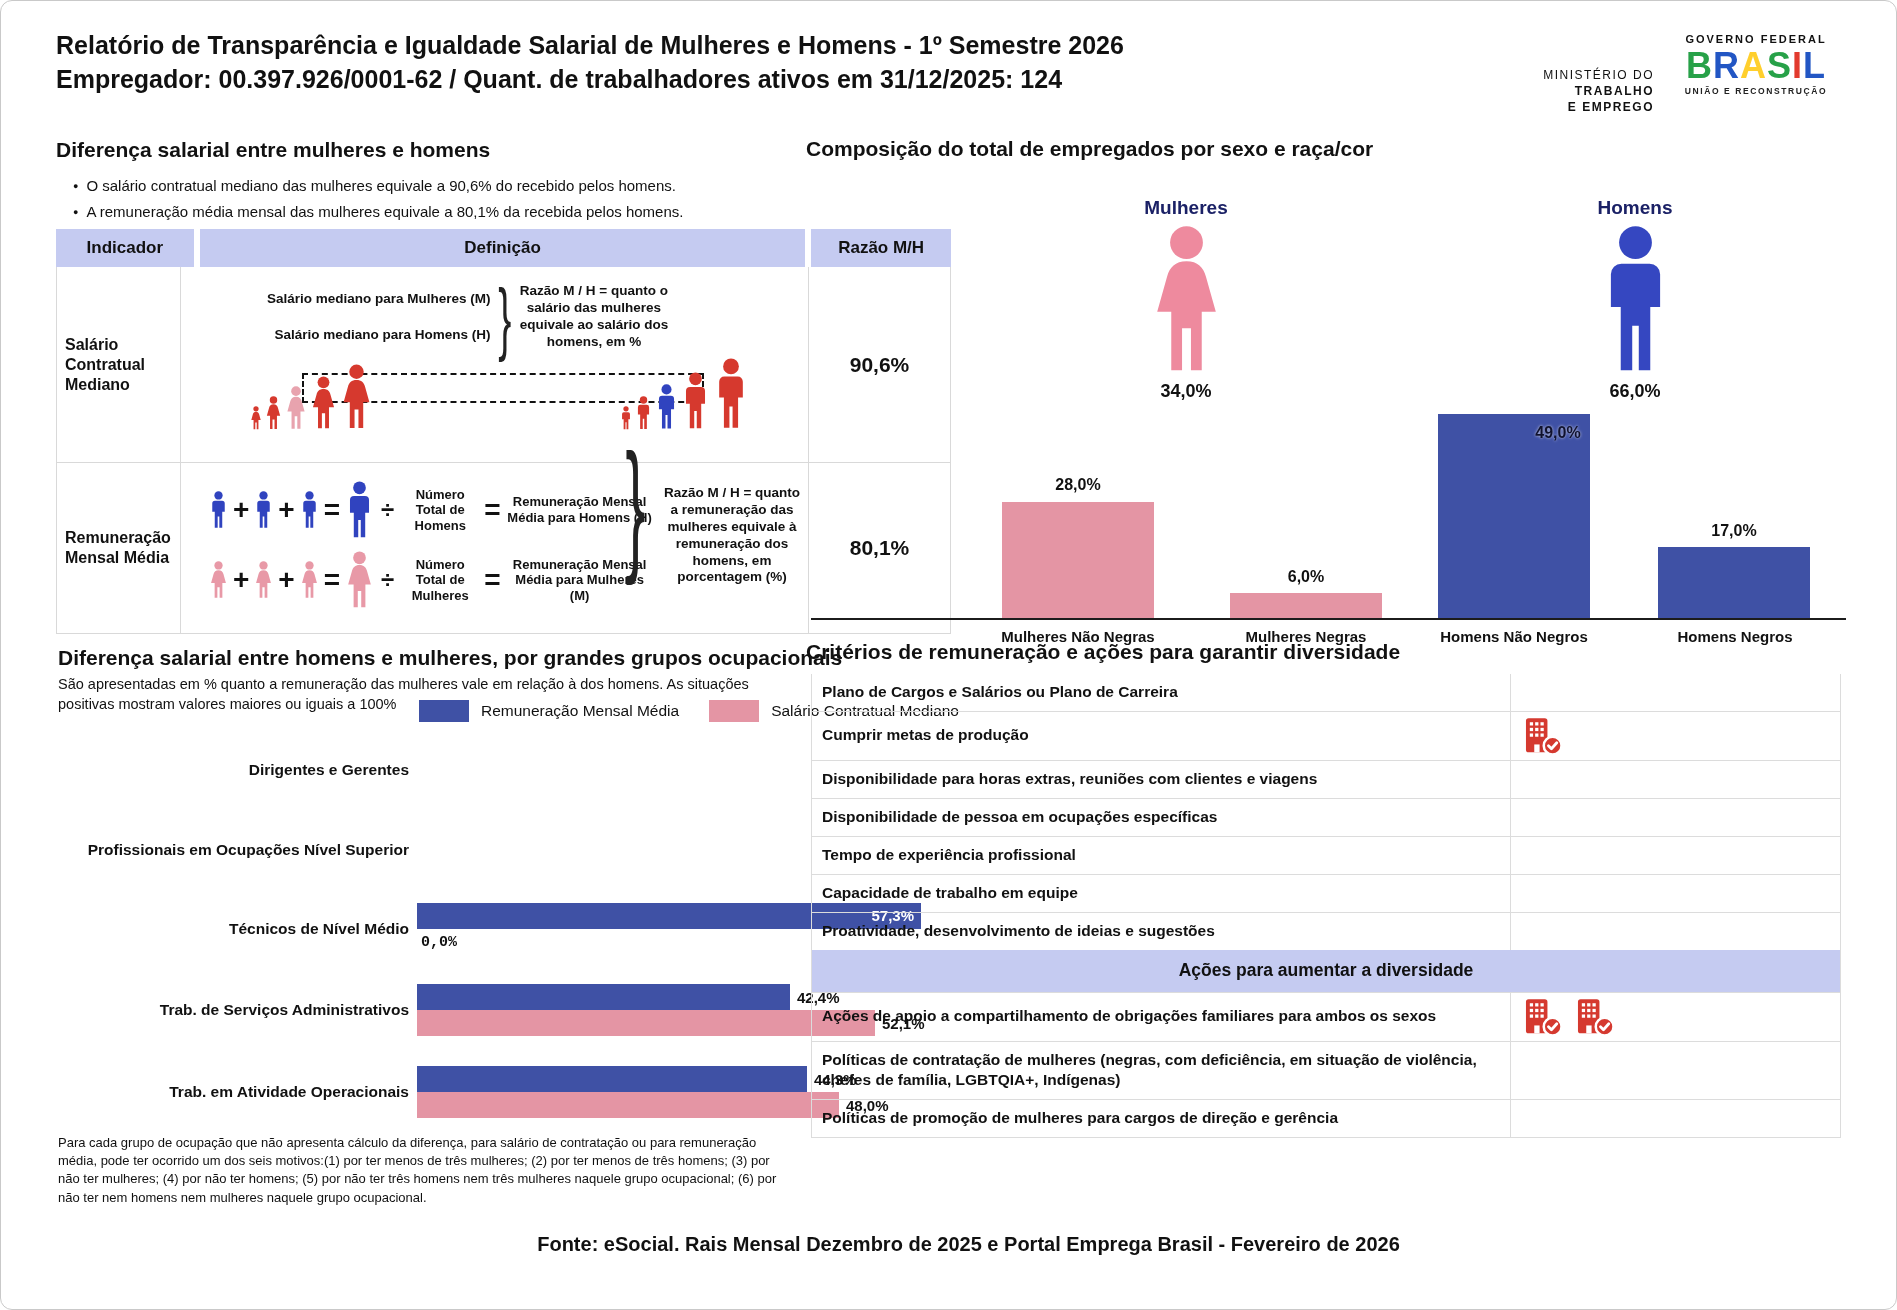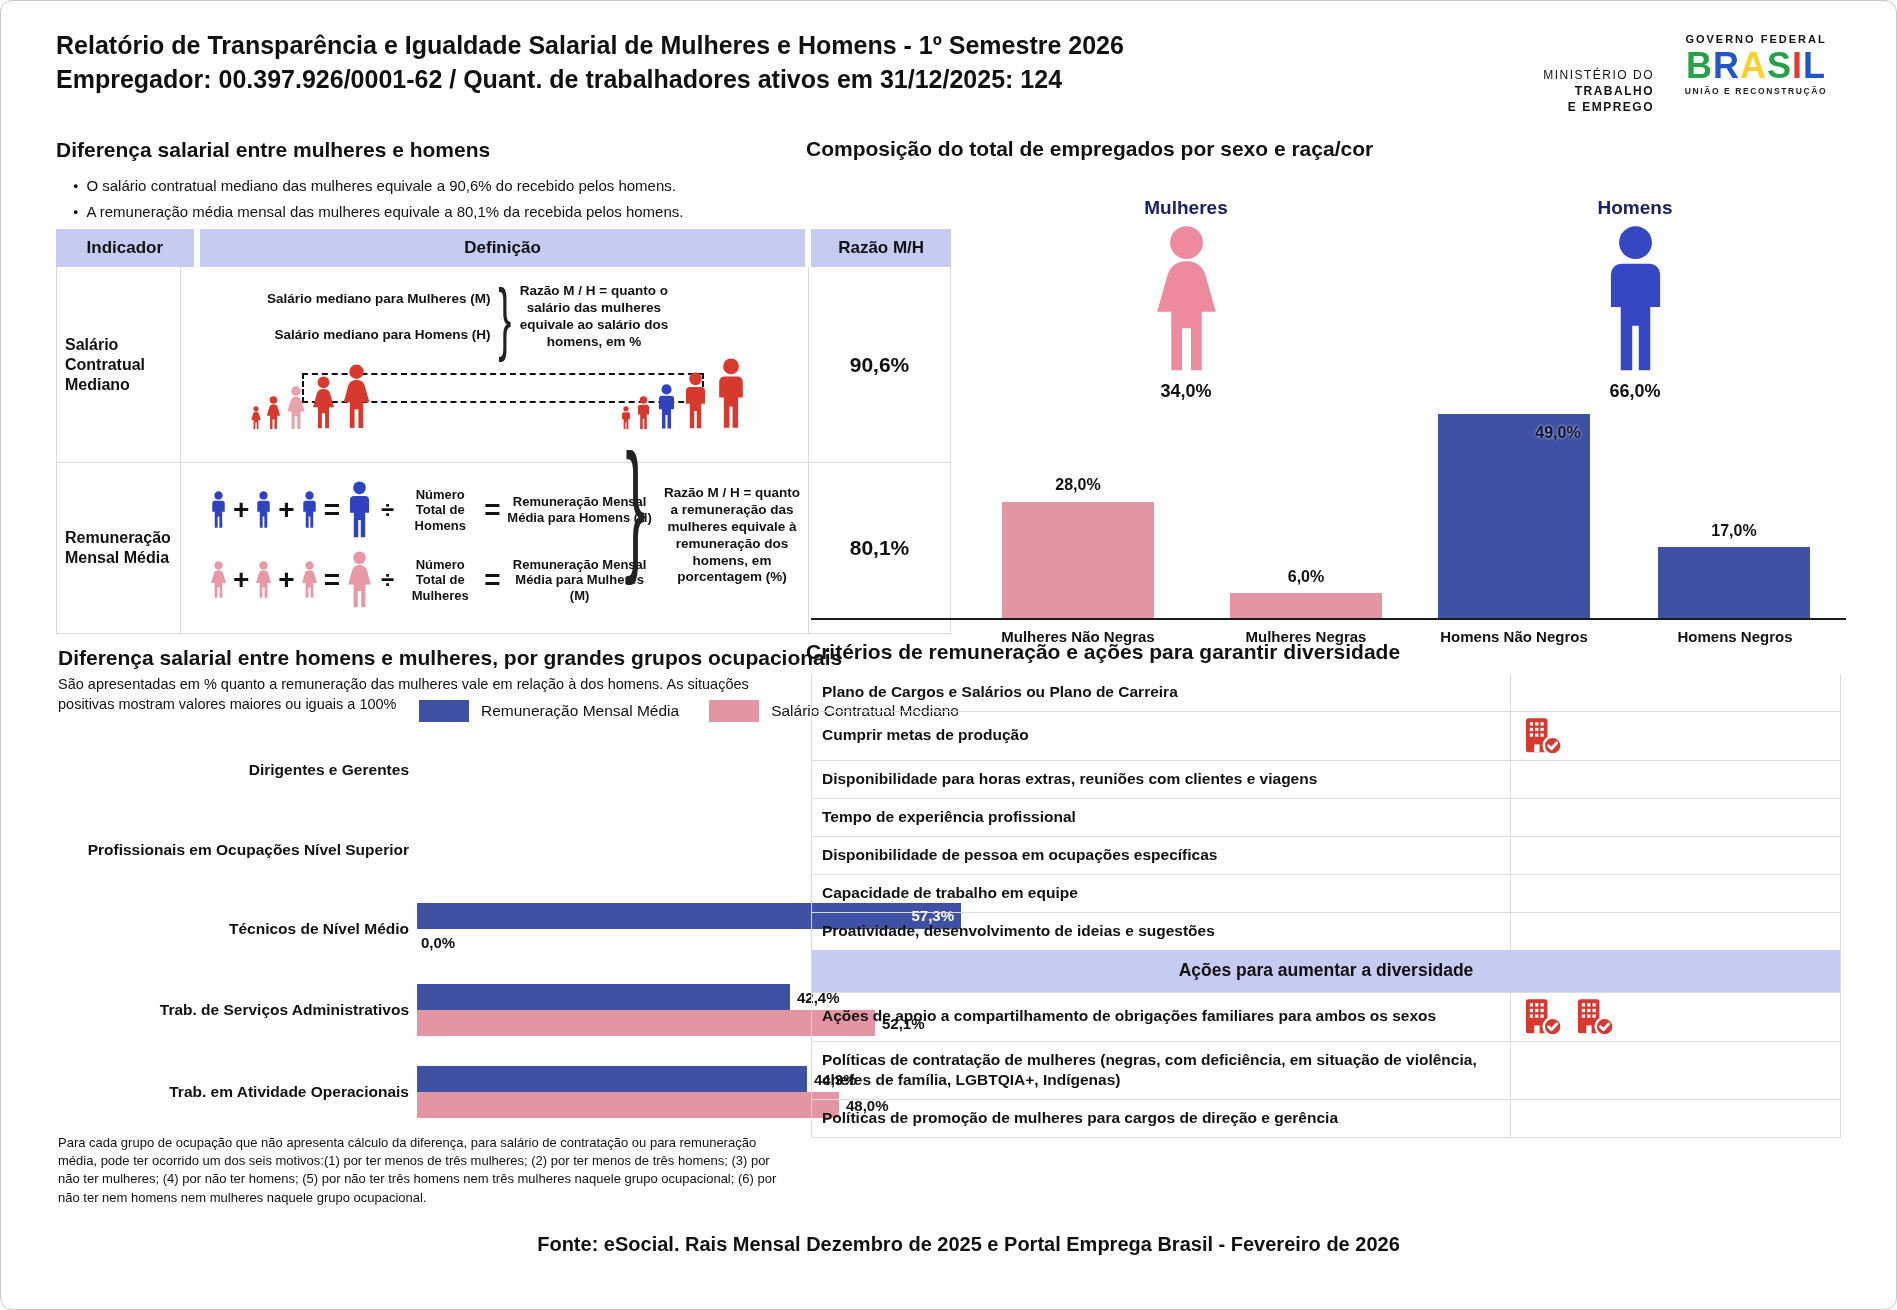--- a/index.html
+++ b/index.html
@@ -310,27 +310,27 @@
   </div>
 
   <div class="occ-group" style="top:823px;height:52px;">
     <div class="occ-label">Profissionais em Ocupações Nível Superior</div>
   </div>
 
   <div class="occ-group" style="top:902px;height:52px;">
     <div class="occ-label">Técnicos de Nível Médio</div>
     <div class="occ-bars">
       <div class="bar-row">
-          <div class="hbar blue haslabel" style="width: 544px;">
+          <div class="hbar blue haslabel" style="width: 504px;">
             <span class="hval-in">57,3%</span>
           </div>
         </div>
       <div class="bar-row">
           <div class="hbar pink" style="width: 0px;"></div>
-          <span class="hval" style="margin-left:4px;">0,0%</span>
+          <span class="hval" style="margin-left:4px;font-family:Liberation Mono, monospace;">0,0%</span>
         </div>
     </div>
   </div>
 
   <div class="occ-group" style="top:983px;height:52px;">
     <div class="occ-label">Trab. de Serviços Administrativos</div>
     <div class="occ-bars">
       <div class="bar-row">
           <div class="hbar blue" style="width: 373px;"></div>
           <span class="hval">42,4%</span>
@@ -372,25 +372,25 @@
           <svg class="bicon" width="40" height="40">
             <use href="#sym-building"></use>
           </svg>
         </div>
     </div>
     <div class="crit-row">
       <div class="crit-label">Disponibilidade para horas extras, reuniões com clientes e viagens</div>
       <div class="crit-icons"></div>
     </div>
     <div class="crit-row">
+      <div class="crit-label">Disponibilidade de pessoa em ocupações específicas</div>
+      <div class="crit-icons"></div>
+    </div>
+    <div class="crit-row">
       <div class="crit-label">Tempo de experiência profissional</div>
-      <div class="crit-icons"></div>
-    </div>
-    <div class="crit-row">
-      <div class="crit-label">Disponibilidade de pessoa em ocupações específicas</div>
       <div class="crit-icons"></div>
     </div>
     <div class="crit-row">
       <div class="crit-label">Capacidade de trabalho em equipe</div>
       <div class="crit-icons"></div>
     </div>
     <div class="crit-row">
       <div class="crit-label">Proatividade, desenvolvimento de ideias e sugestões</div>
       <div class="crit-icons"></div>
     </div>

